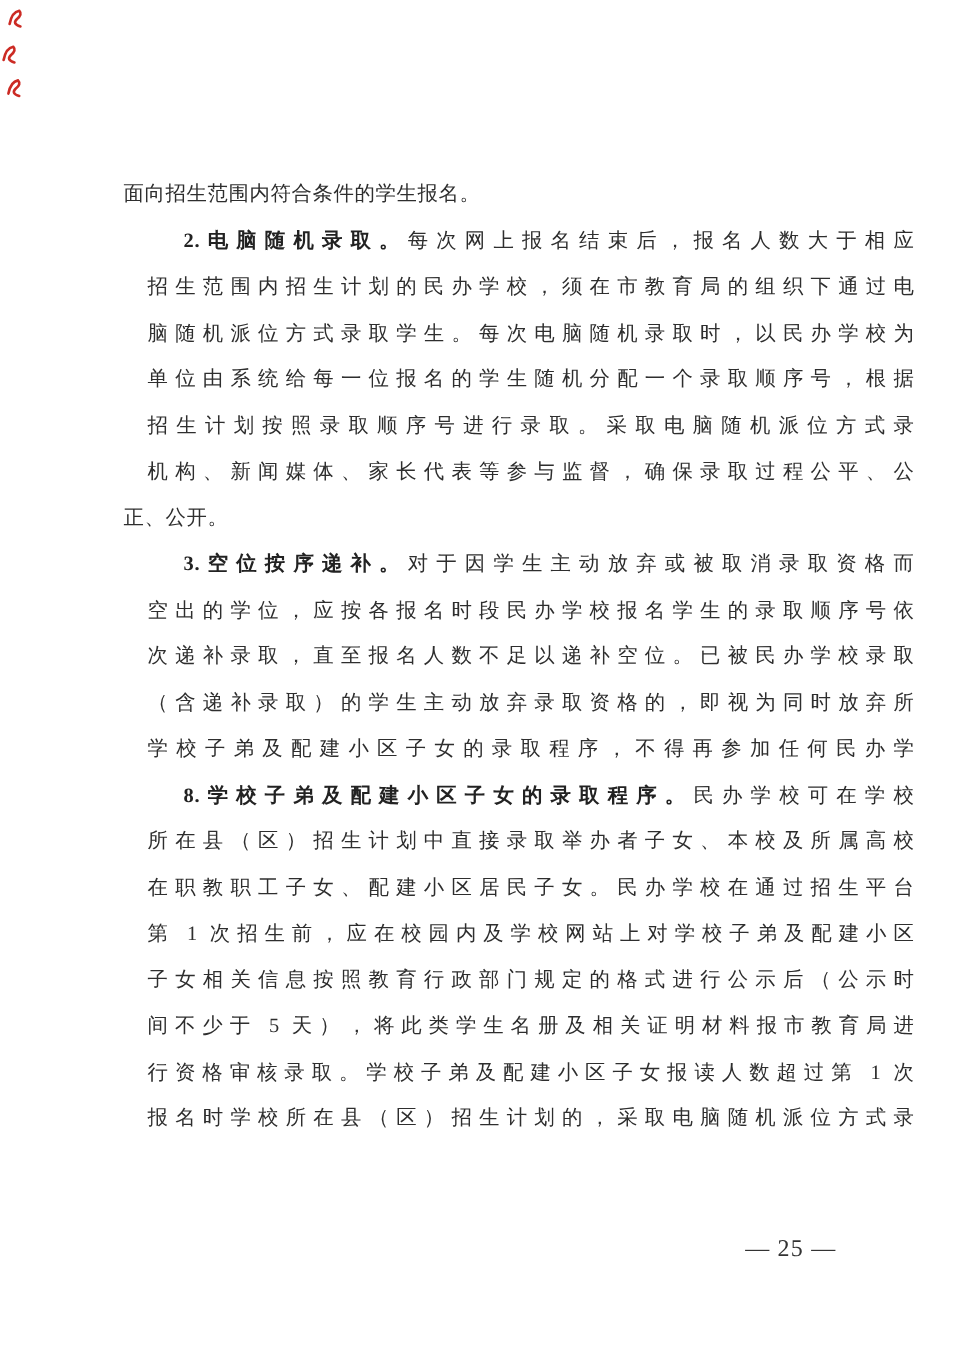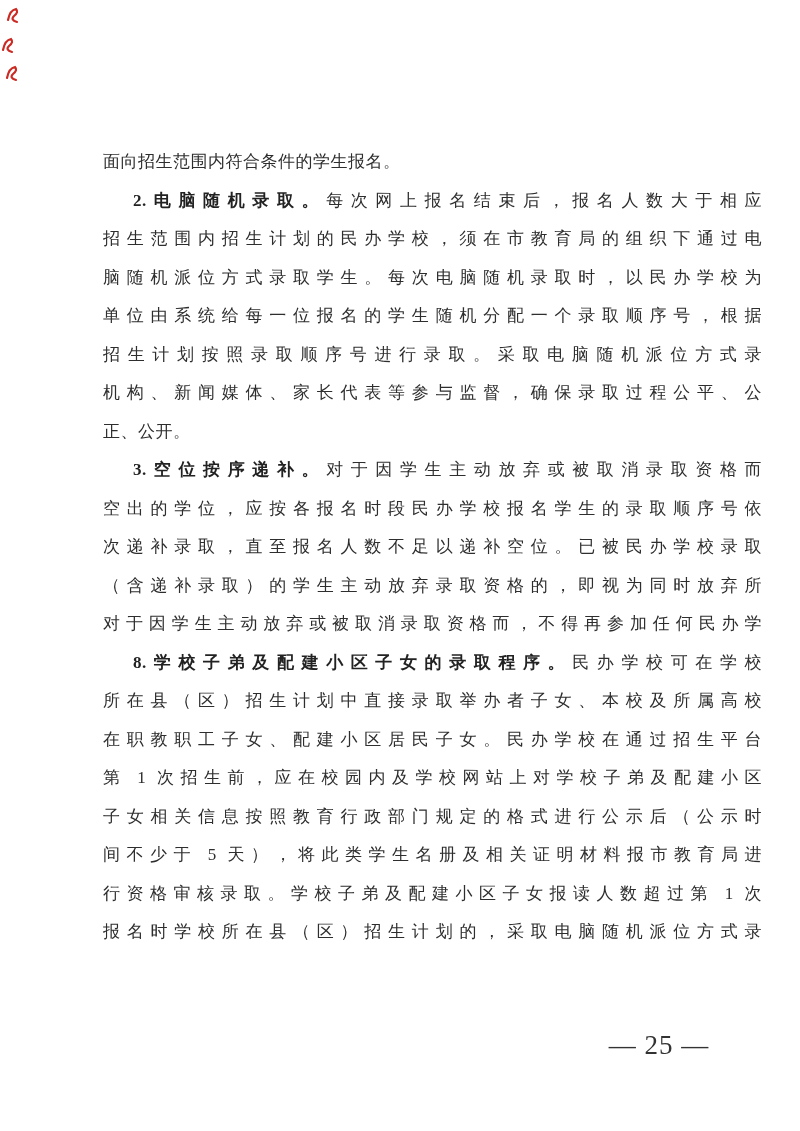--- a/index.html
+++ b/index.html
@@ -27,34 +27,35 @@
     line-height: 38.5px;
     font-size: 17px;
     text-align: left;
     white-space: normal;
     letter-spacing: 0.5px;
   }
   .line.justify {
     text-align: justify;
     text-align-last: justify;
     text-justify: inter-character;
+    margin-left: 20px;
   }
   .line.indent {
     padding-left: 30px;
   }
   .line b {
     font-weight: bold;
     color: #222222;
   }
   .page-number {
     position: absolute;
     left: 604px;
     top: 1030px;
     width: 110px;
-    font-size: 27px;
+    font-size: 20px;
     color: #333333;
     text-align: center;
     letter-spacing: 1px;
     font-family: "Liberation Serif", "DejaVu Serif", serif;
   }
   .red-mark {
     position: absolute;
     width: 16px;
     height: 20px;
   }
@@ -69,21 +70,21 @@
       <div class="line justify"><span>招生范围内招生计划的民办学校，须在市教育局的组织下通过电</span></div>
       <div class="line justify"><span>脑随机派位方式录取学生。每次电脑随机录取时，以民办学校为</span></div>
       <div class="line justify"><span>单位由系统给每一位报名的学生随机分配一个录取顺序号，根据</span></div>
       <div class="line justify"><span>招生计划按照录取顺序号进行录取。采取电脑随机派位方式录</span></div>
       <div class="line justify"><span>机构、新闻媒体、家长代表等参与监督，确保录取过程公平、公</span></div>
       <div class="line"><span>正、公开。</span></div>
       <div class="line indent justify"><b>3.空位按序递补。</b><span>对于因学生主动放弃或被取消录取资格而</span></div>
       <div class="line justify"><span>空出的学位，应按各报名时段民办学校报名学生的录取顺序号依</span></div>
       <div class="line justify"><span>次递补录取，直至报名人数不足以递补空位。已被民办学校录取</span></div>
       <div class="line justify"><span>（含递补录取）的学生主动放弃录取资格的，即视为同时放弃所</span></div>
-      <div class="line justify"><span>对于因学生主动放弃或被取消录取资格而，不得再参加任何民办学</span></div>
+      <div class="line justify"><span>学校子弟及配建小区子女的录取程序，不得再参加任何民办学</span></div>
       <div class="line indent justify"><b>8.学校子弟及配建小区子女的录取程序。</b><span>民办学校可在学校</span></div>
       <div class="line justify"><span>所在县（区）招生计划中直接录取举办者子女、本校及所属高校</span></div>
       <div class="line justify"><span>在职教职工子女、配建小区居民子女。民办学校在通过招生平台</span></div>
       <div class="line justify"><span>第 1 次招生前，应在校园内及学校网站上对学校子弟及配建小区</span></div>
       <div class="line justify"><span>子女相关信息按照教育行政部门规定的格式进行公示后（公示时</span></div>
       <div class="line justify"><span>间不少于 5 天），将此类学生名册及相关证明材料报市教育局进</span></div>
       <div class="line justify"><span>行资格审核录取。学校子弟及配建小区子女报读人数超过第 1 次</span></div>
       <div class="line justify"><span>报名时学校所在县（区）招生计划的，采取电脑随机派位方式录</span></div>
     </div>
   <div class="page-number">— 25 —</div>

